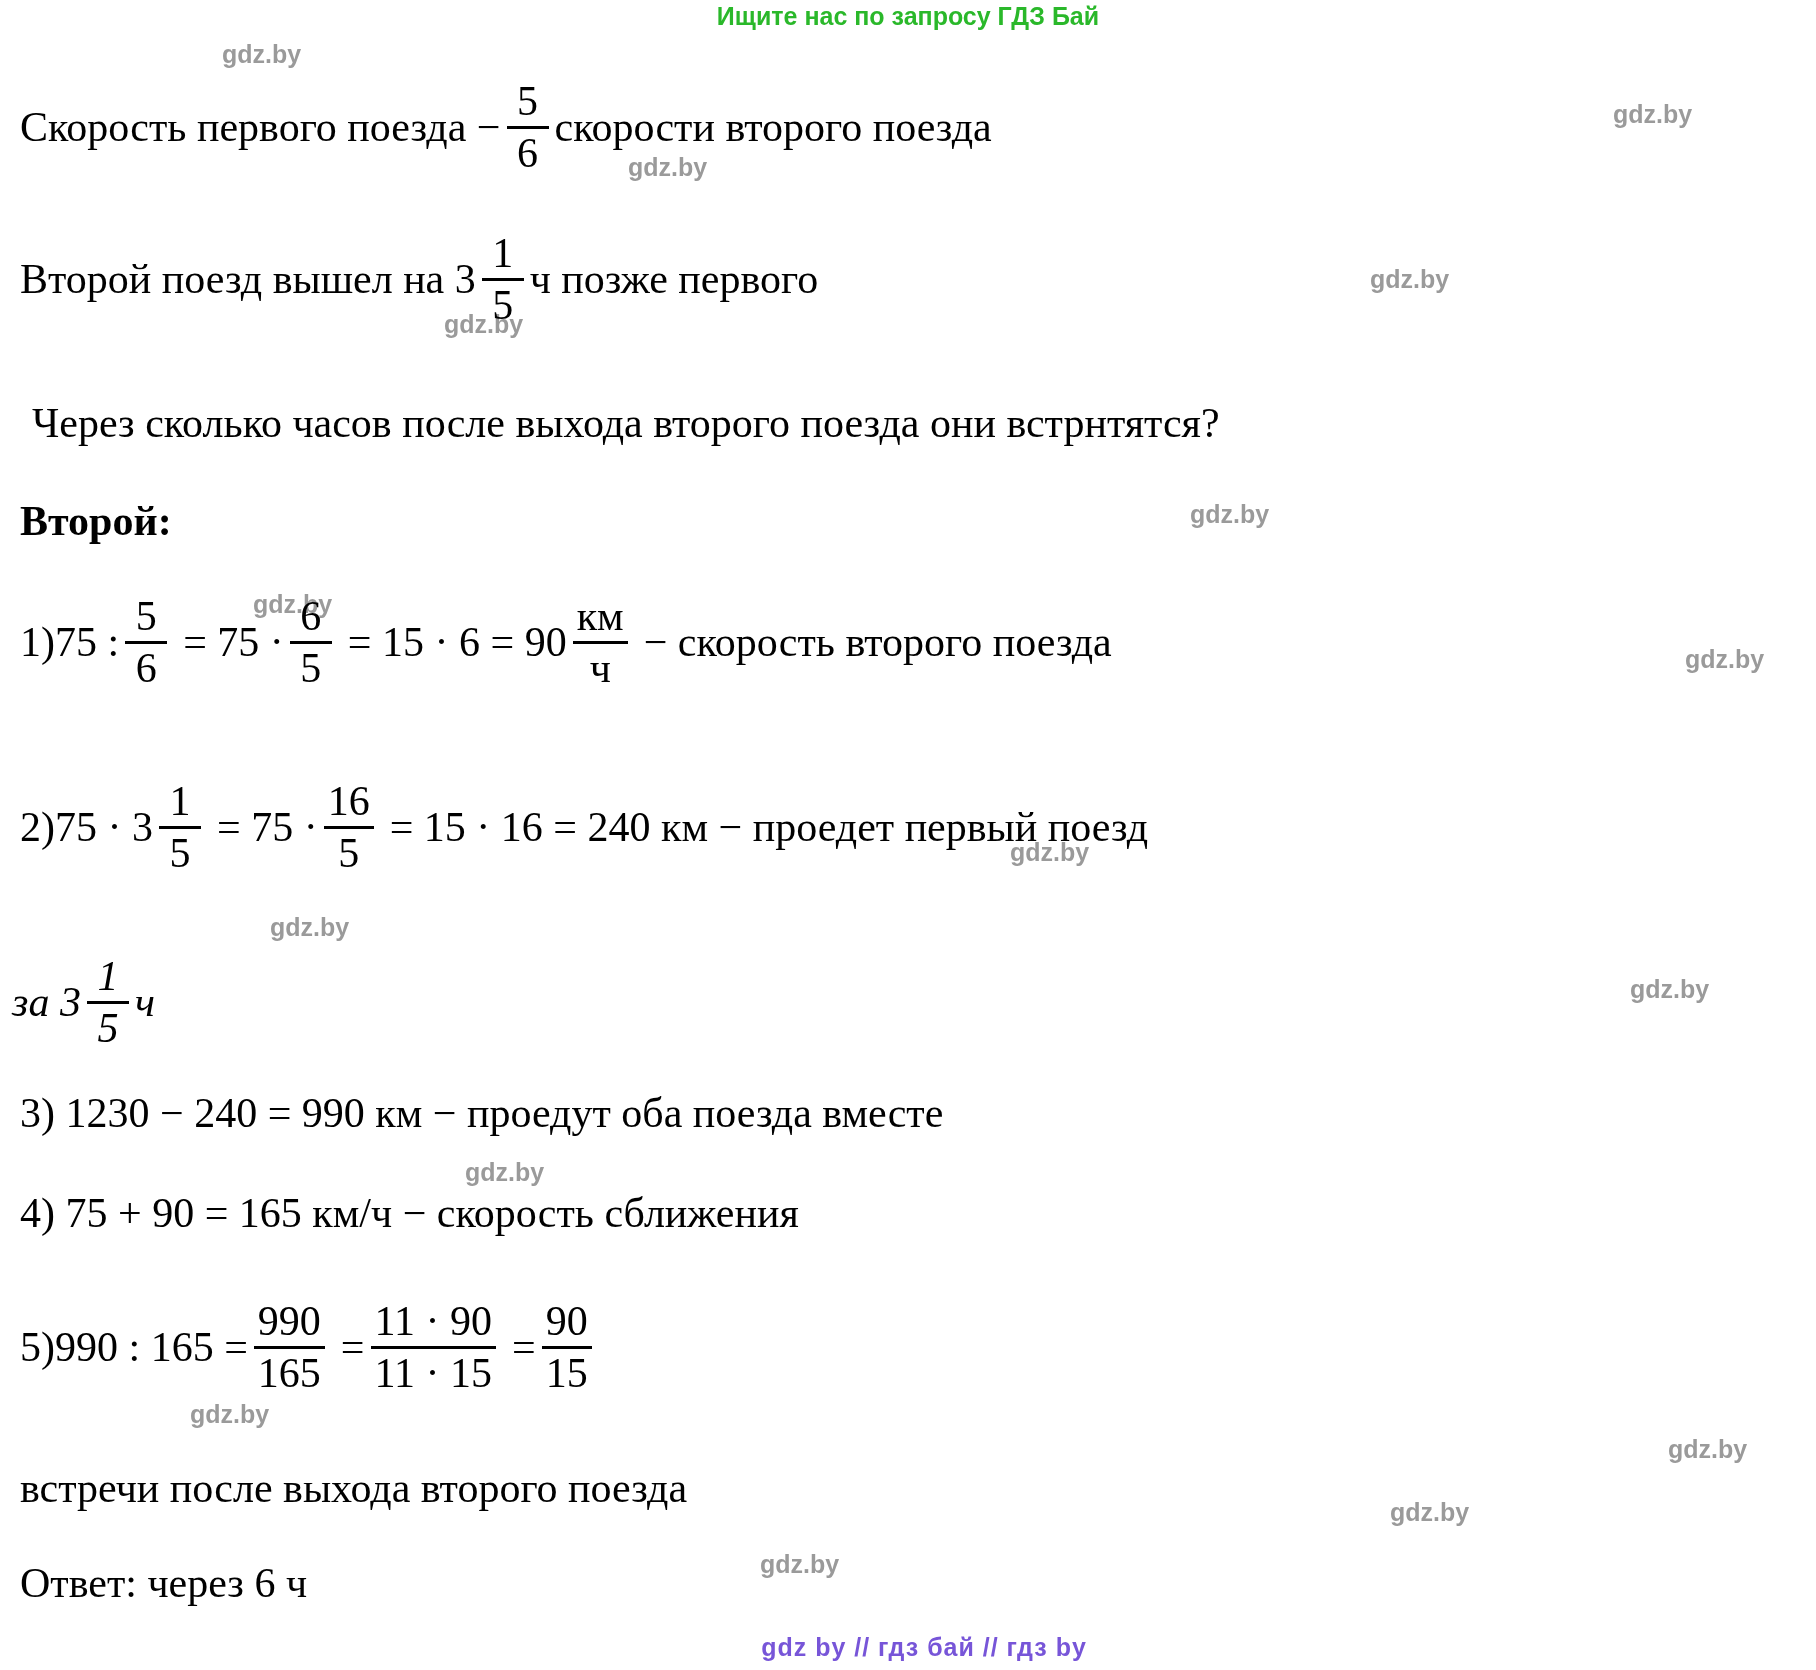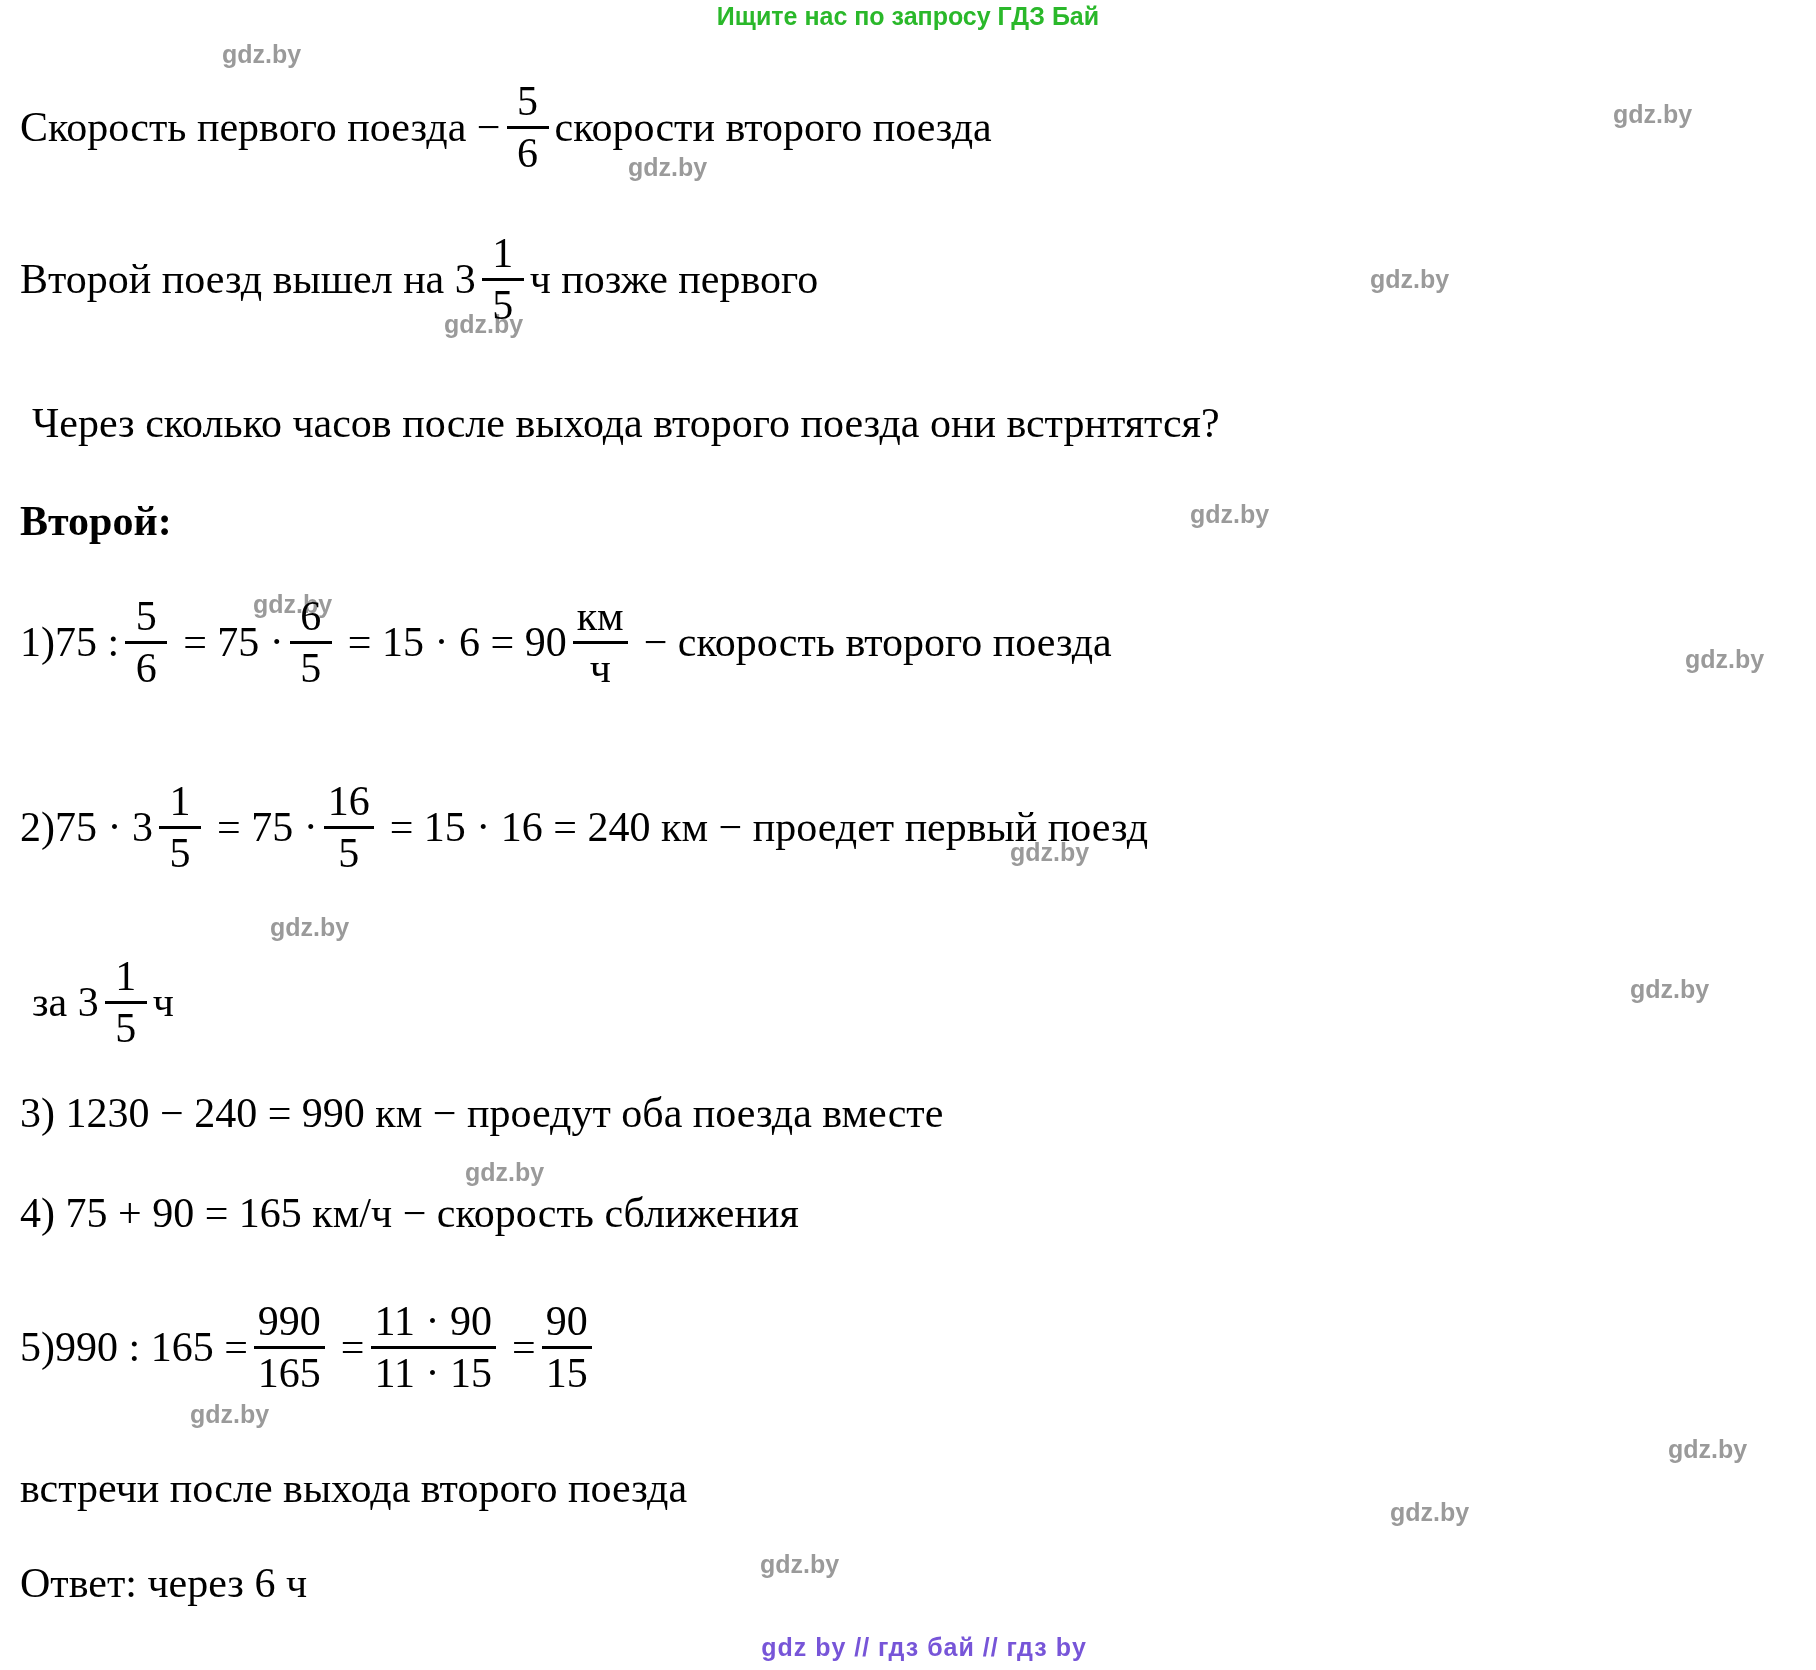--- a/index.html
+++ b/index.html
@@ -171,21 +171,21 @@
     <span class="txt">= 75 ·</span>
     <span class="frac">
       <span class="num">16</span>
       <span class="bar"></span>
       <span class="den">5</span>
     </span>
     <span class="sp"></span>
     <span class="txt">= 15 · 16 = 240 км − проедет первый поезд</span>
   </div>
 
-  <div class="line" style="left:32px; top:955px;">
+  <div class="line" style="left:12px; top:955px;font-style:italic;">
     <span class="txt">за 3</span>
     <span class="frac">
       <span class="num">1</span>
       <span class="bar"></span>
       <span class="den">5</span>
     </span>
     <span class="txt">ч</span>
   </div>
 
   <div class="line" style="left:20px; top:1090px;">3) 1230 − 240 = 990 км − проедут оба поезда вместе</div>

